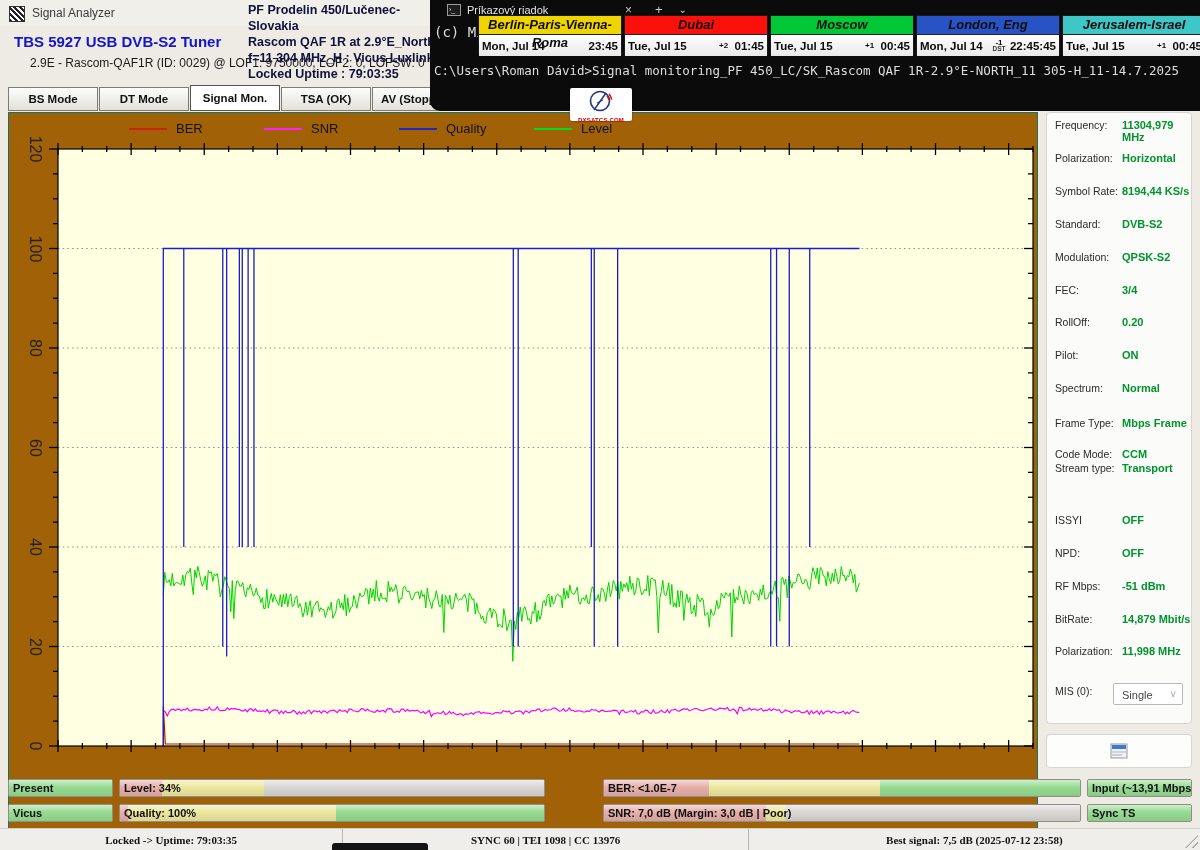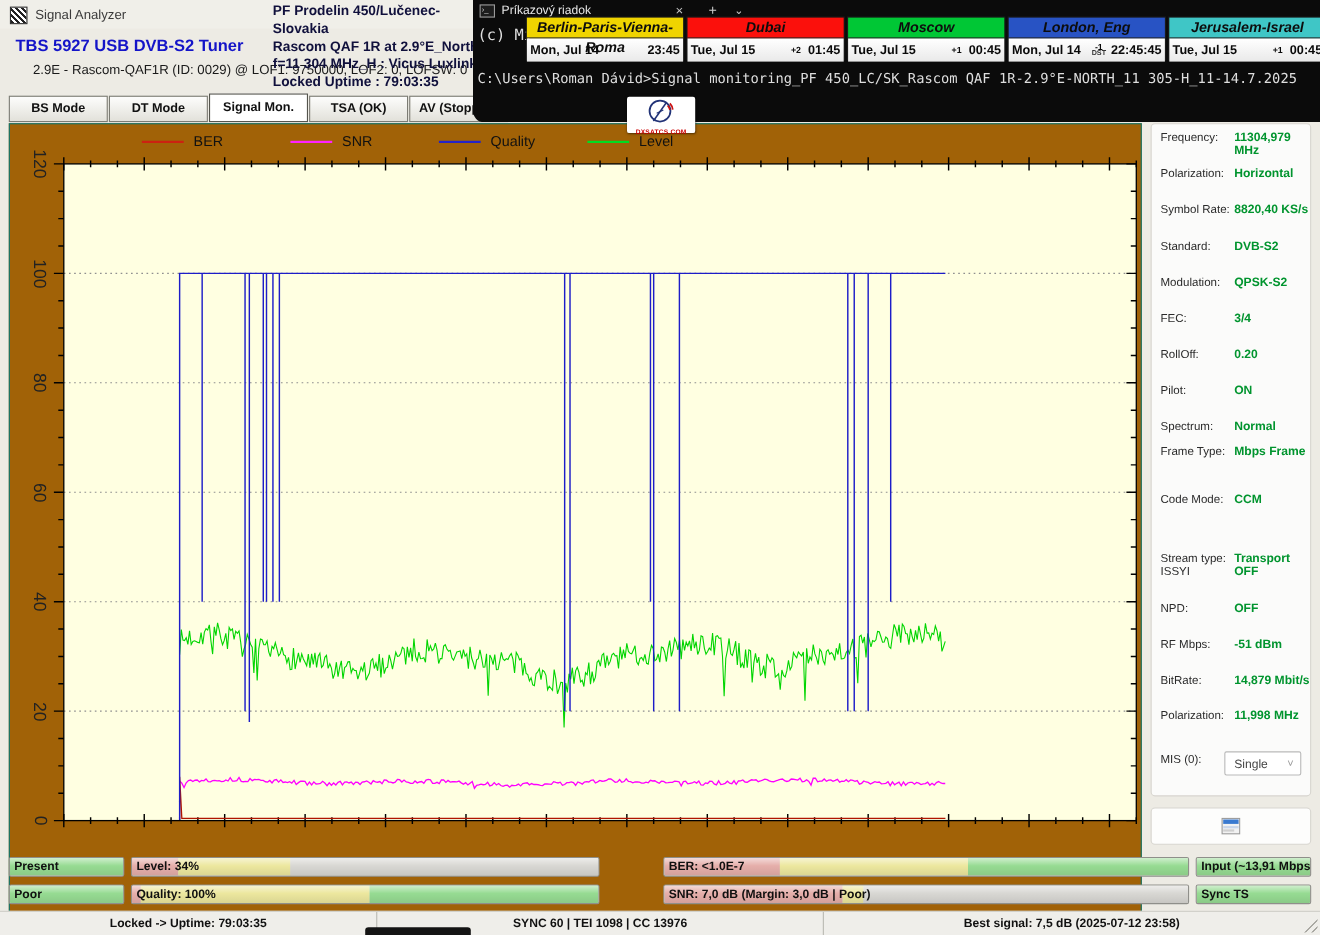--- a/index.html
+++ b/index.html
@@ -17,21 +17,21 @@
   
   .tabrow{position:absolute;left:8px;top:86px;height:26px;white-space:nowrap;}
   .tab{display:inline-block;width:88px;height:22px;line-height:22px;text-align:center;
        font-size:11.5px;font-weight:bold;color:#111;background:linear-gradient(#fdfdfc,#e2e1da);
        border:1px solid #7c7c74;margin-right:1px;cursor:pointer;}
   .tab.active{background:#fff;border-color:#55554e;height:24px;line-height:24px;position:relative;top:-1px;}
   
   .terminal{position:absolute;left:430px;top:0;width:770px;height:111px;background:#0b0b0b;
             border-radius:0 0 0 10px;z-index:5;}
   .term-tabbar{position:absolute;left:0;top:0;right:0;height:19px;display:flex;align-items:center;}
-  .term-tab{display:flex;align-items:center;width:188px;height:19px;padding:0 6px;color:#e6e6e6;}
+  .term-tab{display:flex;align-items:center;width:188px;height:19px;padding:0 6px;color:#e6e6e6;margin-left:11px;}
   .term-icon{width:11px;height:10px;border:1px solid #9a9a9a;background:#1d1d1d;margin-right:6px;
              font-size:7px;line-height:9px;color:#cfcfcf;text-align:left;padding-left:1px;}
   .term-icon::before{content:"›_";}
   .term-title{font-size:11px;flex:1;}
   .term-x{font-size:12px;color:#c9c9c9;padding:0 3px;cursor:pointer;}
   .term-plus{font-size:13px;color:#cdcdcd;margin-left:14px;cursor:pointer;}
   .term-chev{font-size:10px;color:#cdcdcd;margin-left:16px;cursor:pointer;}
   .term-partial{position:absolute;left:4px;top:24px;font-family:"DejaVu Sans Mono",monospace;
                 font-size:14px;color:#dedede;}
   .term-line{position:absolute;left:4px;top:63px;font-family:"DejaVu Sans Mono",monospace;
@@ -83,21 +83,21 @@
   .bar::after{content:"";position:absolute;left:0;top:0;right:0;bottom:0;
        background:linear-gradient(rgba(255,255,255,.55),rgba(255,255,255,0) 45%,rgba(0,0,0,.08));}
   .bar-label{position:absolute;left:4px;top:2px;font-size:11px;font-weight:bold;color:#101010;z-index:2;
              white-space:nowrap;}
   .row1{top:779px;} .row2{top:804px;}
   .colA{left:8px;width:105px;} .colB{left:119px;width:426px;}
   .colC{left:603px;width:478px;} .colD{left:1087px;width:105px;}
   
   .statusbar{position:absolute;left:0;top:828px;width:1200px;height:22px;background:#efeeea;
              border-top:1px solid #cfcec8;display:flex;}
-  .status-sec{height:22px;line-height:22px;text-align:center;font-size:11px;font-weight:bold;color:#111;}
+  .status-sec{height:22px;line-height:22px;text-align:center;font-size:11px;font-weight:bold;color:#111;font-family:Liberation Serif, serif;}
   .s1{width:343px;} .s2{width:405px;border-left:1px solid #b9b8b2;}
   .s3{width:452px;border-left:1px solid #b9b8b2;}
   .grip{position:absolute;right:2px;bottom:2px;width:13px;height:13px;
         background:repeating-linear-gradient(135deg,#a9a8a2 0 1.5px,transparent 1.5px 4.5px);
         clip-path:polygon(100% 0,100% 100%,0 100%);cursor:nwse-resize;}
   .taskbar-peek{position:absolute;left:332px;top:843px;width:96px;height:7px;background:#141414;
                 border-radius:3px 3px 0 0;z-index:10;}
 </style>
 </head>
 <body>
@@ -296,21 +296,21 @@
       <div class="prow" style="top: 4px;">
         <span class="plabel">Frequency:</span>
         <span class="pvalue" style="color:#00942e">11304,979 MHz</span>
       </div>
       <div class="prow" style="top: 36.9px;">
         <span class="plabel">Polarization:</span>
         <span class="pvalue" style="color:#00942e">Horizontal</span>
       </div>
       <div class="prow" style="top: 69.8px;">
         <span class="plabel">Symbol Rate:</span>
-        <span class="pvalue" style="color:#00942e">8820,40 KS/s</span>
+        <span class="pvalue" style="color:#00942e">8194,44 KS/s</span>
       </div>
       <div class="prow" style="top: 102.7px;">
         <span class="plabel">Standard:</span>
         <span class="pvalue" style="color:#00942e">DVB-S2</span>
       </div>
       <div class="prow" style="top: 135.6px;">
         <span class="plabel">Modulation:</span>
         <span class="pvalue" style="color:#00942e">QPSK-S2</span>
       </div>
       <div class="prow" style="top: 168.5px;">
@@ -322,29 +322,29 @@
         <span class="pvalue" style="color:#00942e">0.20</span>
       </div>
       <div class="prow" style="top: 234.3px;">
         <span class="plabel">Pilot:</span>
         <span class="pvalue" style="color:#00942e">ON</span>
       </div>
       <div class="prow" style="top: 267.2px;">
         <span class="plabel">Spectrum:</span>
         <span class="pvalue" style="color:#00942e">Normal</span>
       </div>
-      <div class="prow" style="top: 290px;">
+      <div class="prow" style="top: 302px;">
         <span class="plabel">Frame Type:</span>
         <span class="pvalue" style="color:#00942e">Mbps Frame</span>
       </div>
       <div class="prow" style="top: 333px;">
         <span class="plabel">Code Mode:</span>
         <span class="pvalue" style="color:#00942e">CCM</span>
       </div>
-      <div class="prow" style="top: 387px;">
+      <div class="prow" style="top: 347px;">
         <span class="plabel">Stream type:</span>
         <span class="pvalue" style="color:#00942e">Transport</span>
       </div>
       <div class="prow" style="top: 398.8px;">
         <span class="plabel">ISSYI</span>
         <span class="pvalue" style="color:#00942e">OFF</span>
       </div>
       <div class="prow" style="top: 431.7px;">
         <span class="plabel">NPD:</span>
         <span class="pvalue" style="color:#00942e">OFF</span>
@@ -487,21 +487,21 @@
 <div class="bar row1 colD">
   <div class="bar-fill">
       <div class="seg" style="width:100%;background:#96db92"></div>
     </div>
     <span class="bar-label">Input (~13,91 Mbps)</span>
   </div>
 <div class="bar row2 colA">
   <div class="bar-fill">
       <div class="seg" style="width:100%;background:#96db92"></div>
     </div>
-    <span class="bar-label">Poor</span>
+    <span class="bar-label">Vicus</span>
   </div>
 <div class="bar row2 colB">
   <div class="bar-fill">
       <div class="seg" style="width:2%;background:#e5aeaa"></div>
       <div class="seg" style="width:49%;background:#ece79e"></div>
       <div class="seg" style="width:49%;background:#96db92"></div>
     </div>
     <span class="bar-label">Quality: 100%</span>
   </div>
 <div class="bar row2 colC">

